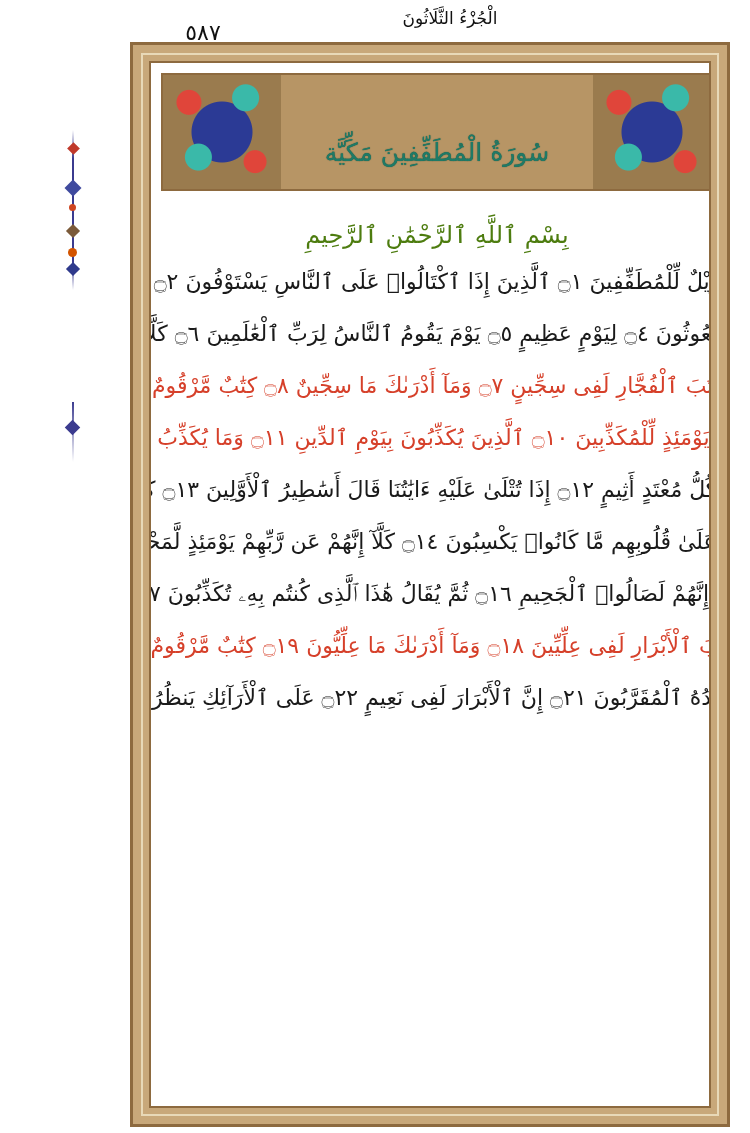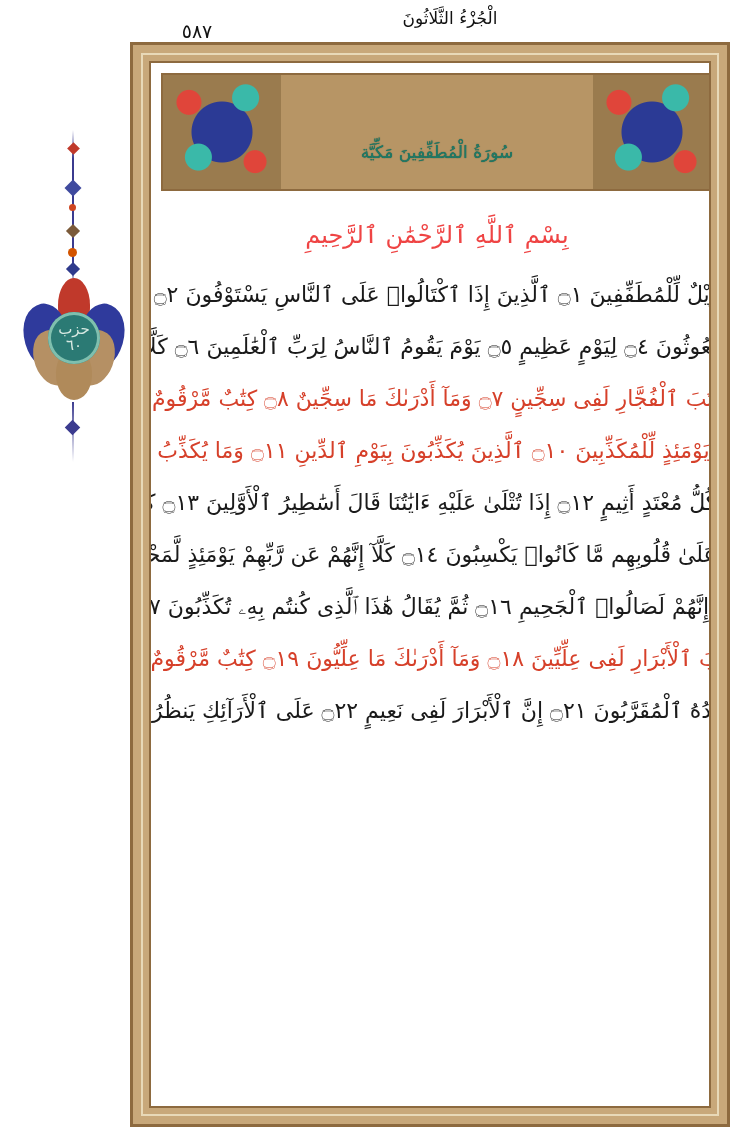--- a/index.html
+++ b/index.html
@@ -30,25 +30,25 @@
     width: 160px;
     text-align: center;
     font-family: "DejaVu Sans", sans-serif;
     font-size: 17px;
     color: #111111;
     direction: rtl;
     white-space: nowrap;
   }
   .page-number {
     position: absolute;
-    left: 142px;
+    left: 148px;
     top: 14px;
     width: 110px;
     text-align: center;
-    font-size: 19px;
+    font-size: 22px;
     color: #111111;
     direction: rtl;
   }
 
   
   .left-ornament {
     position: absolute;
     left: 20px;
     top: 130px;
     width: 105px;
@@ -224,45 +224,45 @@
     height: 114px;
     background: #b79565;
     display: flex;
     flex-direction: column;
     align-items: center;
     justify-content: center;
   }
   .band-center .line {
     color: #1f7a66;
     direction: rtl;
-    font-size: 17px;
+    font-size: 25px;
     line-height: 1.5;
     text-shadow: 0 0 1px #0b4a3c;
     white-space: nowrap;
     margin-top: 41px;
   }
 
   
   .text-body {
     position: absolute;
     left: 10px;
     top: 136px;
     width: 552px;
     bottom: 10px;
     padding: 8px 14px 0 14px;
     box-sizing: border-box;
     direction: rtl;
     text-align: center;
   }
   .basmala {
-    color: #ef4444;
+    color: #4d7c0f;
     font-size: 24px;
     line-height: 1.2;
     margin-top: 14px;
-    margin-bottom: 21px;
+    margin-bottom: 8px;
     white-space: nowrap;
   }
   .aya-line {
     color: #1a1a1a;
     font-size: 22px;
     line-height: 1.15;
     margin: 0 0 4px 0;
     height: 48px;
     display: flex;
     align-items: center;
@@ -283,31 +283,20 @@
 
 <div class="left-ornament">
   <div class="orn-stem"></div>
   <div class="orn-diamond d1"></div>
   <div class="orn-diamond d2"></div>
   <div class="orn-dot o2"></div>
   <div class="orn-diamond d3"></div>
   <div class="orn-dot o1"></div>
   <div class="orn-diamond d4"></div>
 
-  <div class="orn-lotus">
-    <div class="petal p-top"></div>
-    <div class="petal p-blue-l"></div>
-    <div class="petal p-blue-r"></div>
-    <div class="petal p-tan-l"></div>
-    <div class="petal p-tan-r"></div>
-    <div class="petal p-bottom"></div>
-    <div class="orn-center">
-      <span>حزب ٦٠</span>
-    </div>
-  </div>
 
   <div class="orn-stem2"></div>
   <div class="orn-bottom-diamond"></div>
 </div>
 
 <div class="page-frame">
   <div class="page-frame-inner"></div>
   <div class="page-frame-inner2">
 
     <div class="sura-band">

